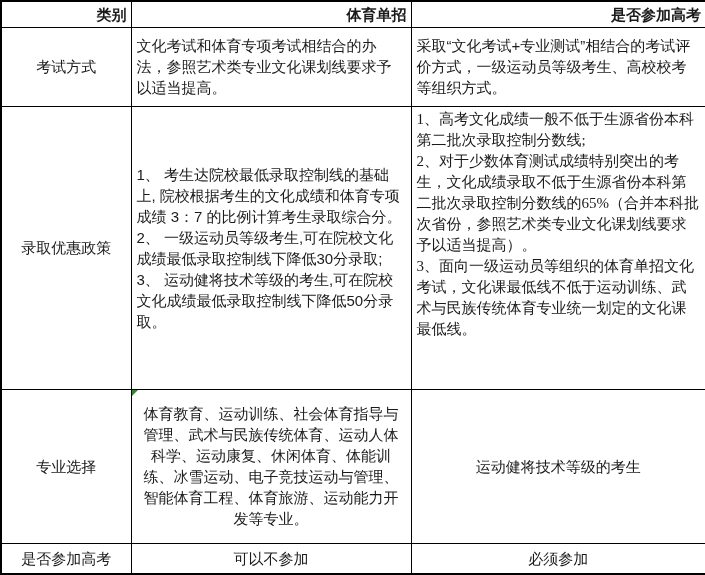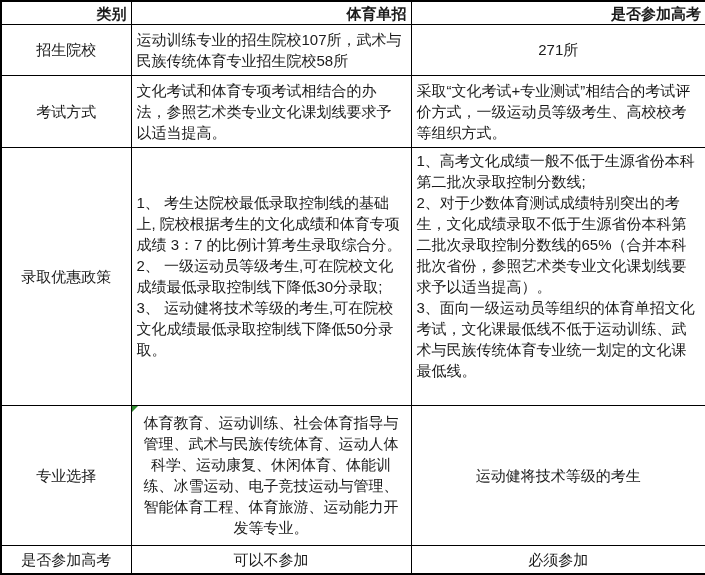--- a/index.html
+++ b/index.html
@@ -35,21 +35,21 @@
     padding: 2px 4px;
   }
   tr.header-row td {
     font-weight: bold;
     text-align: right;
     padding: 0 4px;
   }
   td.label-cell { text-align: center; }
   .c-center { text-align: center; }
   .c-left { text-align: left; }
-  .v-top { vertical-align: top !important; }
+  .v-top { vertical-align: top !important; font-family: Liberation Serif, serif; }
   .pre { white-space: pre-line; }
   .marker-host { position: relative; text-align: center; }
   .corner-marker {
     position: absolute;
     top: 0;
     left: 0;
     width: 0;
     height: 0;
     border-top: 6px solid #2e8b2e;
     border-right: 6px solid transparent;
@@ -65,25 +65,20 @@
       <col style="width:280px">
       <col style="width:295px">
     </colgroup>
     <tbody>
       <tr class="header-row" style="height:21px">
         <td>类别</td>
         <td>体育单招</td>
         <td>是否参加高考</td>
       </tr>
 
-      <tr style="height:46px">
-        <td class="label-cell">招生院校</td>
-        <td class="c-left">运动训练专业的招生院校107所，武术与民族传统体育专业招生院校58所</td>
-        <td class="c-center">271所</td>
-      </tr>
 
       <tr style="height:65px">
         <td class="label-cell">考试方式</td>
         <td class="c-left">文化考试和体育专项考试相结合的办法，参照艺术类专业文化课划线要求予以适当提高。</td>
         <td class="c-left">采取“文化考试+专业测试”相结合的考试评价方式，一级运动员等级考生、高校校考等组织方式。</td>
       </tr>
 
       <tr style="height:242px">
         <td class="label-cell">录取优惠政策</td>
         <td class="c-left pre">1、 考生达院校最低录取控制线的基础上, 院校根据考生的文化成绩和体育专项成绩 3：7 的比例计算考生录取综合分。

